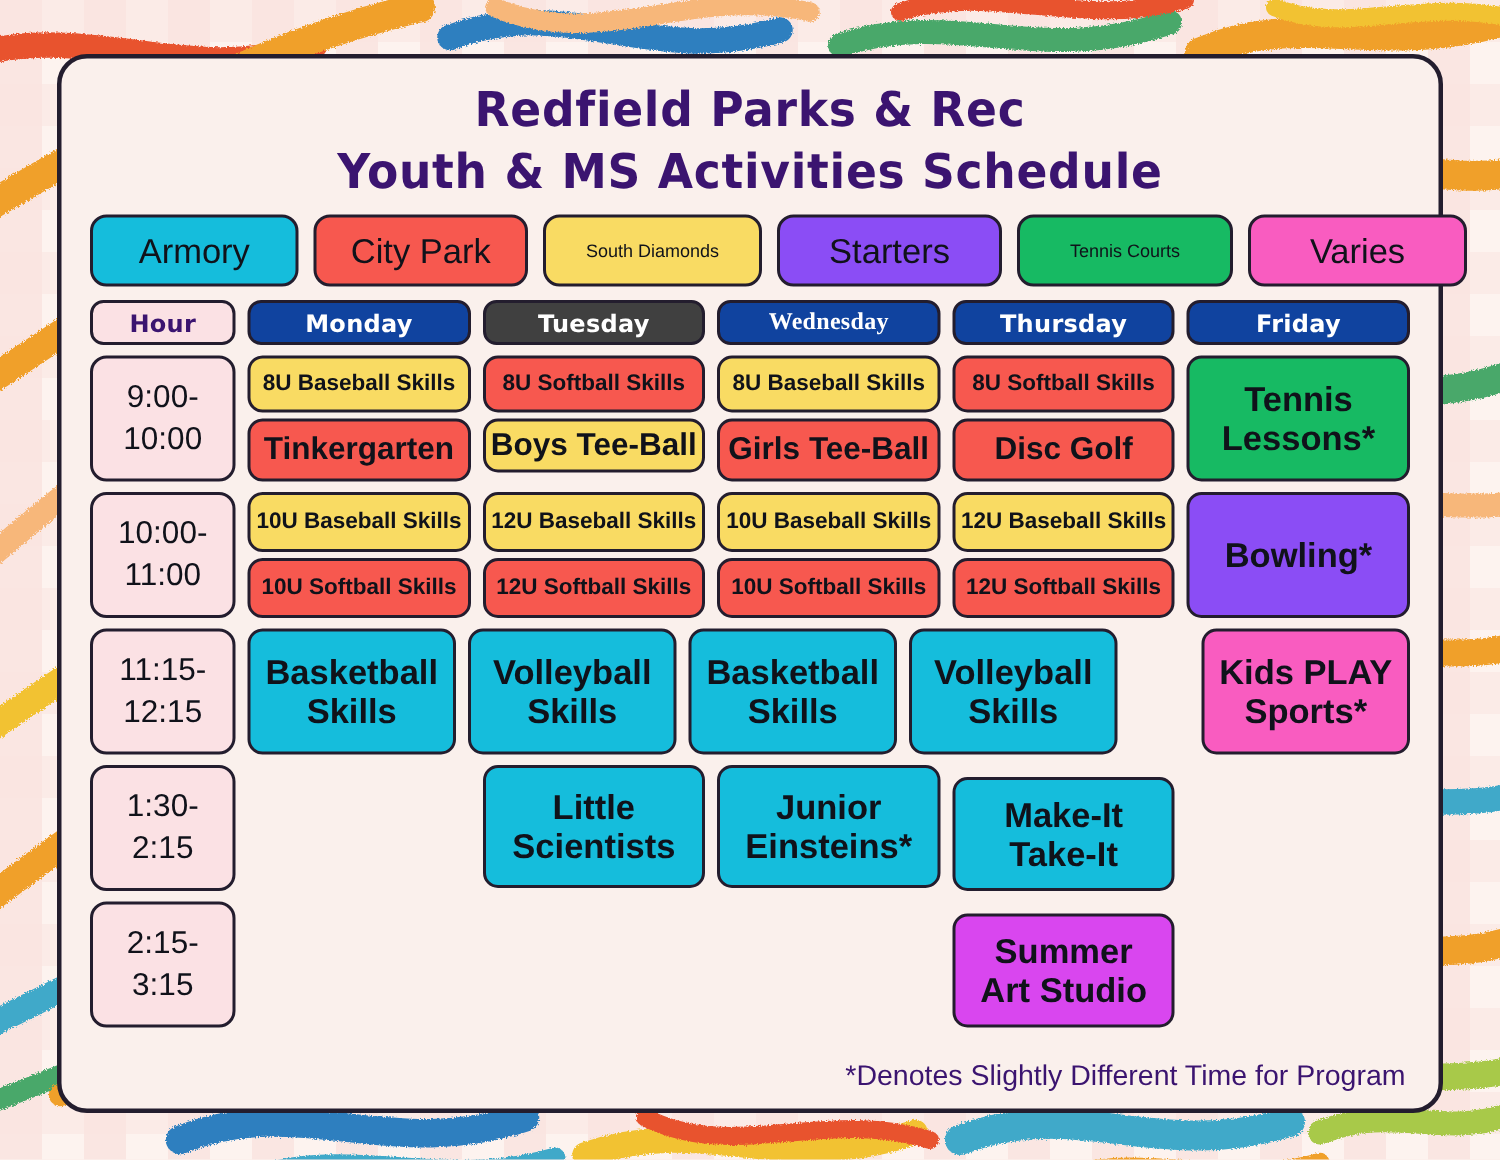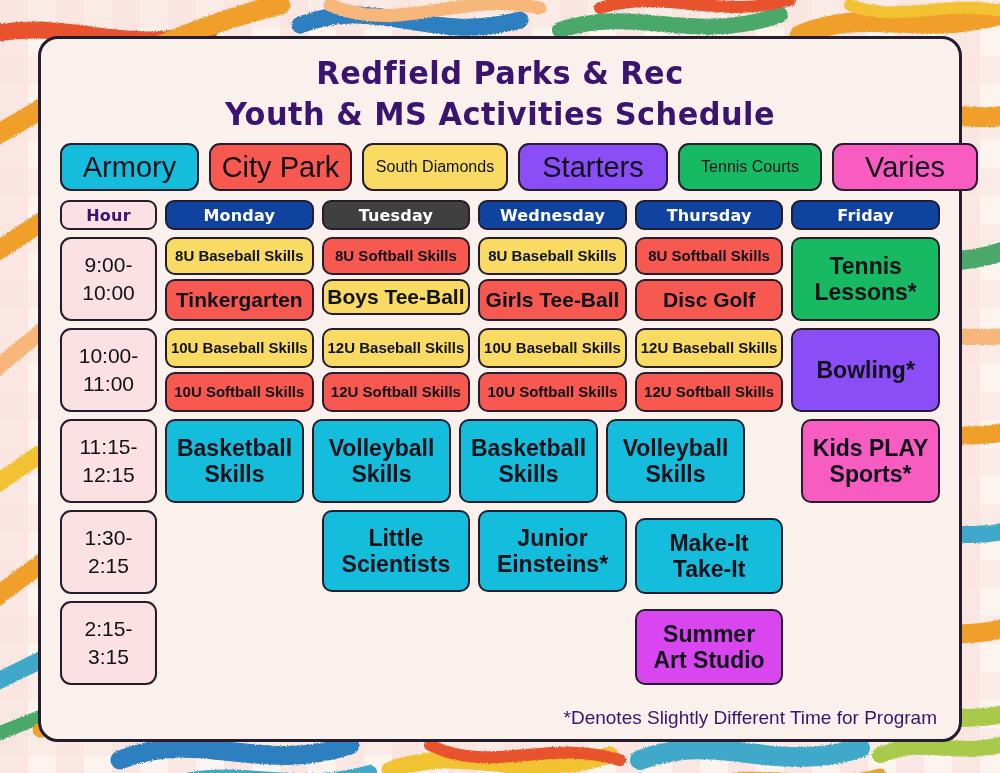--- a/index.html
+++ b/index.html
@@ -69,22 +69,22 @@
     border-radius: 11px;
     height: 48px;
     display: flex;
     align-items: center;
     justify-content: center;
     color: #10121A;
     font-family: "Liberation Sans", sans-serif;
     white-space: nowrap;
     padding: 0 6px;
   }
-  .legend-chip.big   { font-size: 29px; }
-  .legend-chip.small { font-size: 16px; }
+  .legend-chip.big   { font-size: 23px; }
+  .legend-chip.small { font-size: 12px; }
 
   .lg-armory   { flex: 0 0 139px; }
   .lg-citypark { flex: 0 0 143px; }
   .lg-south    { flex: 0 0 146px; }
   .lg-starters { flex: 0 0 150px; }
   .lg-tennis   { flex: 0 0 144px; }
   .lg-varies   { flex: 0 0 146px; }
 
   
   .grid {
@@ -257,21 +257,21 @@
       <div class="legend-chip big lg-varies" style="background: rgb(249, 92, 192);">
         <span>Varies</span>
       </div>
     </div>
 
   <div class="grid">
     <div class="head-row">
         <div class="head-cell head-hour col-hour">Hour</div>
         <div class="head-cell head-day col-day" style="background: rgb(16, 67, 159); color: rgb(255, 255, 255);">Monday</div>
         <div class="head-cell head-day col-day" style="background: #404040; color: rgb(255, 255, 255);">Tuesday</div>
-        <div class="head-cell head-day col-day" style="background: rgb(16, 67, 159); color: rgb(255, 255, 255);">Wednesday</div>
+        <div class="head-cell head-day col-day" style="background: rgb(16, 67, 159); color: rgb(255, 255, 255); font-family: Liberation Serif, serif;">Wednesday</div>
         <div class="head-cell head-day col-day" style="background: rgb(16, 67, 159); color: rgb(255, 255, 255);">Thursday</div>
         <div class="head-cell head-day col-day" style="background: rgb(16, 67, 159); color: rgb(255, 255, 255);">Friday</div>
       </div>
     <div id="row-container">
         <div class="body-row">
           <div class="hour-cell col-hour" style="height: 84px;">
             <span>9:00-</span>
             <span>10:00</span>
           </div>
           <div class="day-col" style="height: 84px;">

